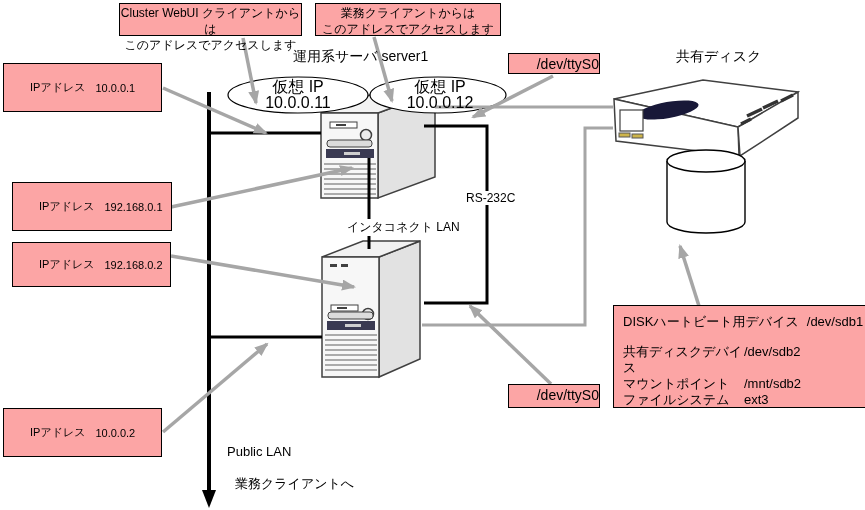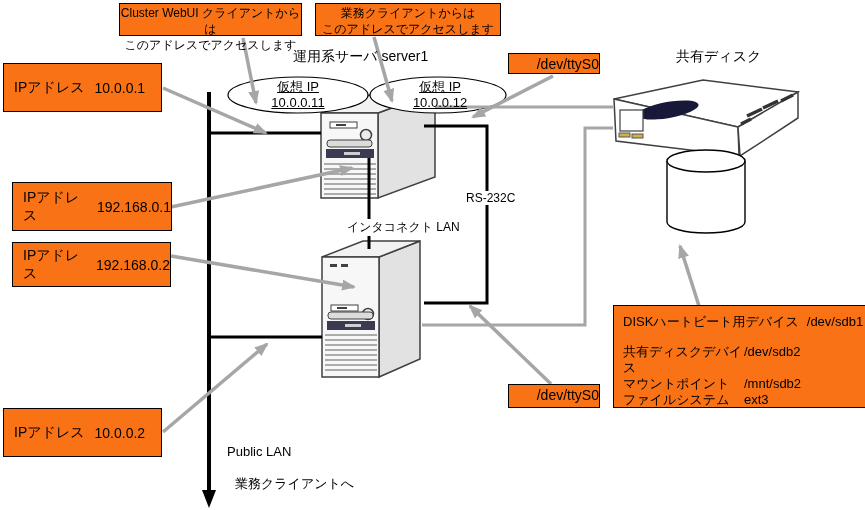--- a/index.html
+++ b/index.html
@@ -1,29 +1,29 @@
 <!DOCTYPE html>
 <html><head>
 <meta charset="utf-8">
 <style>
   html,body{margin:0;padding:0;background:#fff;}
   .stage{position:relative;width:865px;height:510px;background:#fff;overflow:hidden;
          font-family:"Liberation Sans","DejaVu Sans",sans-serif;color:#000;}
   .stage svg.art{position:absolute;left:0;top:0;}
   .abs{position:absolute;white-space:pre;}
-  .box{position:absolute;border:1px solid #000;background:#f97316;box-sizing:border-box;}
+  .box{position:absolute;border:1px solid #000;background:#fca5a5;box-sizing:border-box;}
   .callout{font-size:12px;line-height:16px;text-align:center;padding-top:1px;}
-  .ipbox{display:flex;align-items:center;font-size:14px;padding-left:10px;}
+  .ipbox{display:flex;align-items:center;font-size:11px;padding-left:26px;}
   .ipbox .val{margin-left:10px;text-align:center;}
   .ttybox{font-size:14px;text-align:right;line-height:20px;}
   .lbl14{font-size:14px;}
   .lbl13{font-size:13px;}
   .lbl12{font-size:12px;}
   .whitebg{background:#fff;padding:0 3px;}
-  .viplabel{position:absolute;width:140px;text-align:center;font-size:13px;line-height:16px;text-decoration:underline;}
+  .viplabel{position:absolute;width:140px;text-align:center;font-size:16px;line-height:16px;}
   .diskinfo{font-size:13px;padding:8px 0 0 9px;line-height:16px;}
   .diskinfo .row{display:flex;}
   .diskinfo .row .rl{width:121px;}
   .diskinfo .gap{height:14px;}
   .hb .hbv{margin-left:8px;}
 </style>
 </head>
 <body>
 
 <div class="stage">

